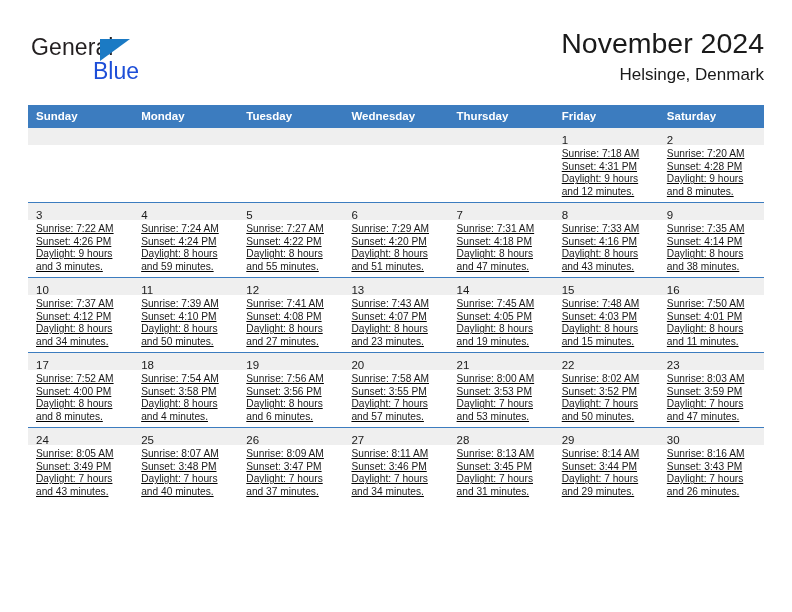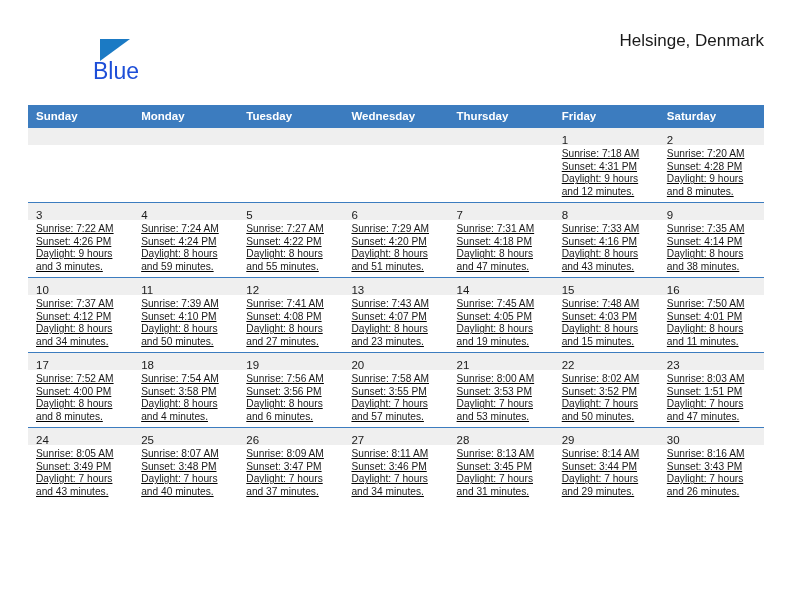--- a/index.html
+++ b/index.html
@@ -146,25 +146,27 @@
   }
 </style>
 </head>
 <body>
 
 <div class="page">
 
   <div class="header">
 
     <div class="logo">
+      <span class="logo-general">General</span>
       <span class="logo-triangle"></span>
       <span class="logo-blue">Blue</span>
     </div>
 
     <div class="title-block">
+      <div class="cal-title">November 2024</div>
       <div class="cal-subtitle">Helsinge, Denmark</div>
     </div>
 
   </div>
 
   <table class="calendar">
     <thead>
       <tr>
         <th>Sunday</th>
         <th>Monday</th>
@@ -478,21 +480,21 @@
                 <div class="cell-line">Daylight: 7 hours</div>
                 <div class="cell-line">and 50 minutes.</div>
               </div>
             </div>
           </td>
           <td>
             <div class="cell-inner">
               <div class="daynum-band"><span class="daynum">23</span></div>
               <div class="cell-body">
                 <div class="cell-line">Sunrise: 8:03 AM</div>
-                <div class="cell-line">Sunset: 1:51 PM</div>
+                <div class="cell-line">Sunset: 3:59 PM</div>
                 <div class="cell-line">Daylight: 7 hours</div>
                 <div class="cell-line">and 47 minutes.</div>
               </div>
             </div>
           </td>
         </tr>
         <tr>
           <td>
             <div class="cell-inner">
               <div class="daynum-band"><span class="daynum">24</span></div>

